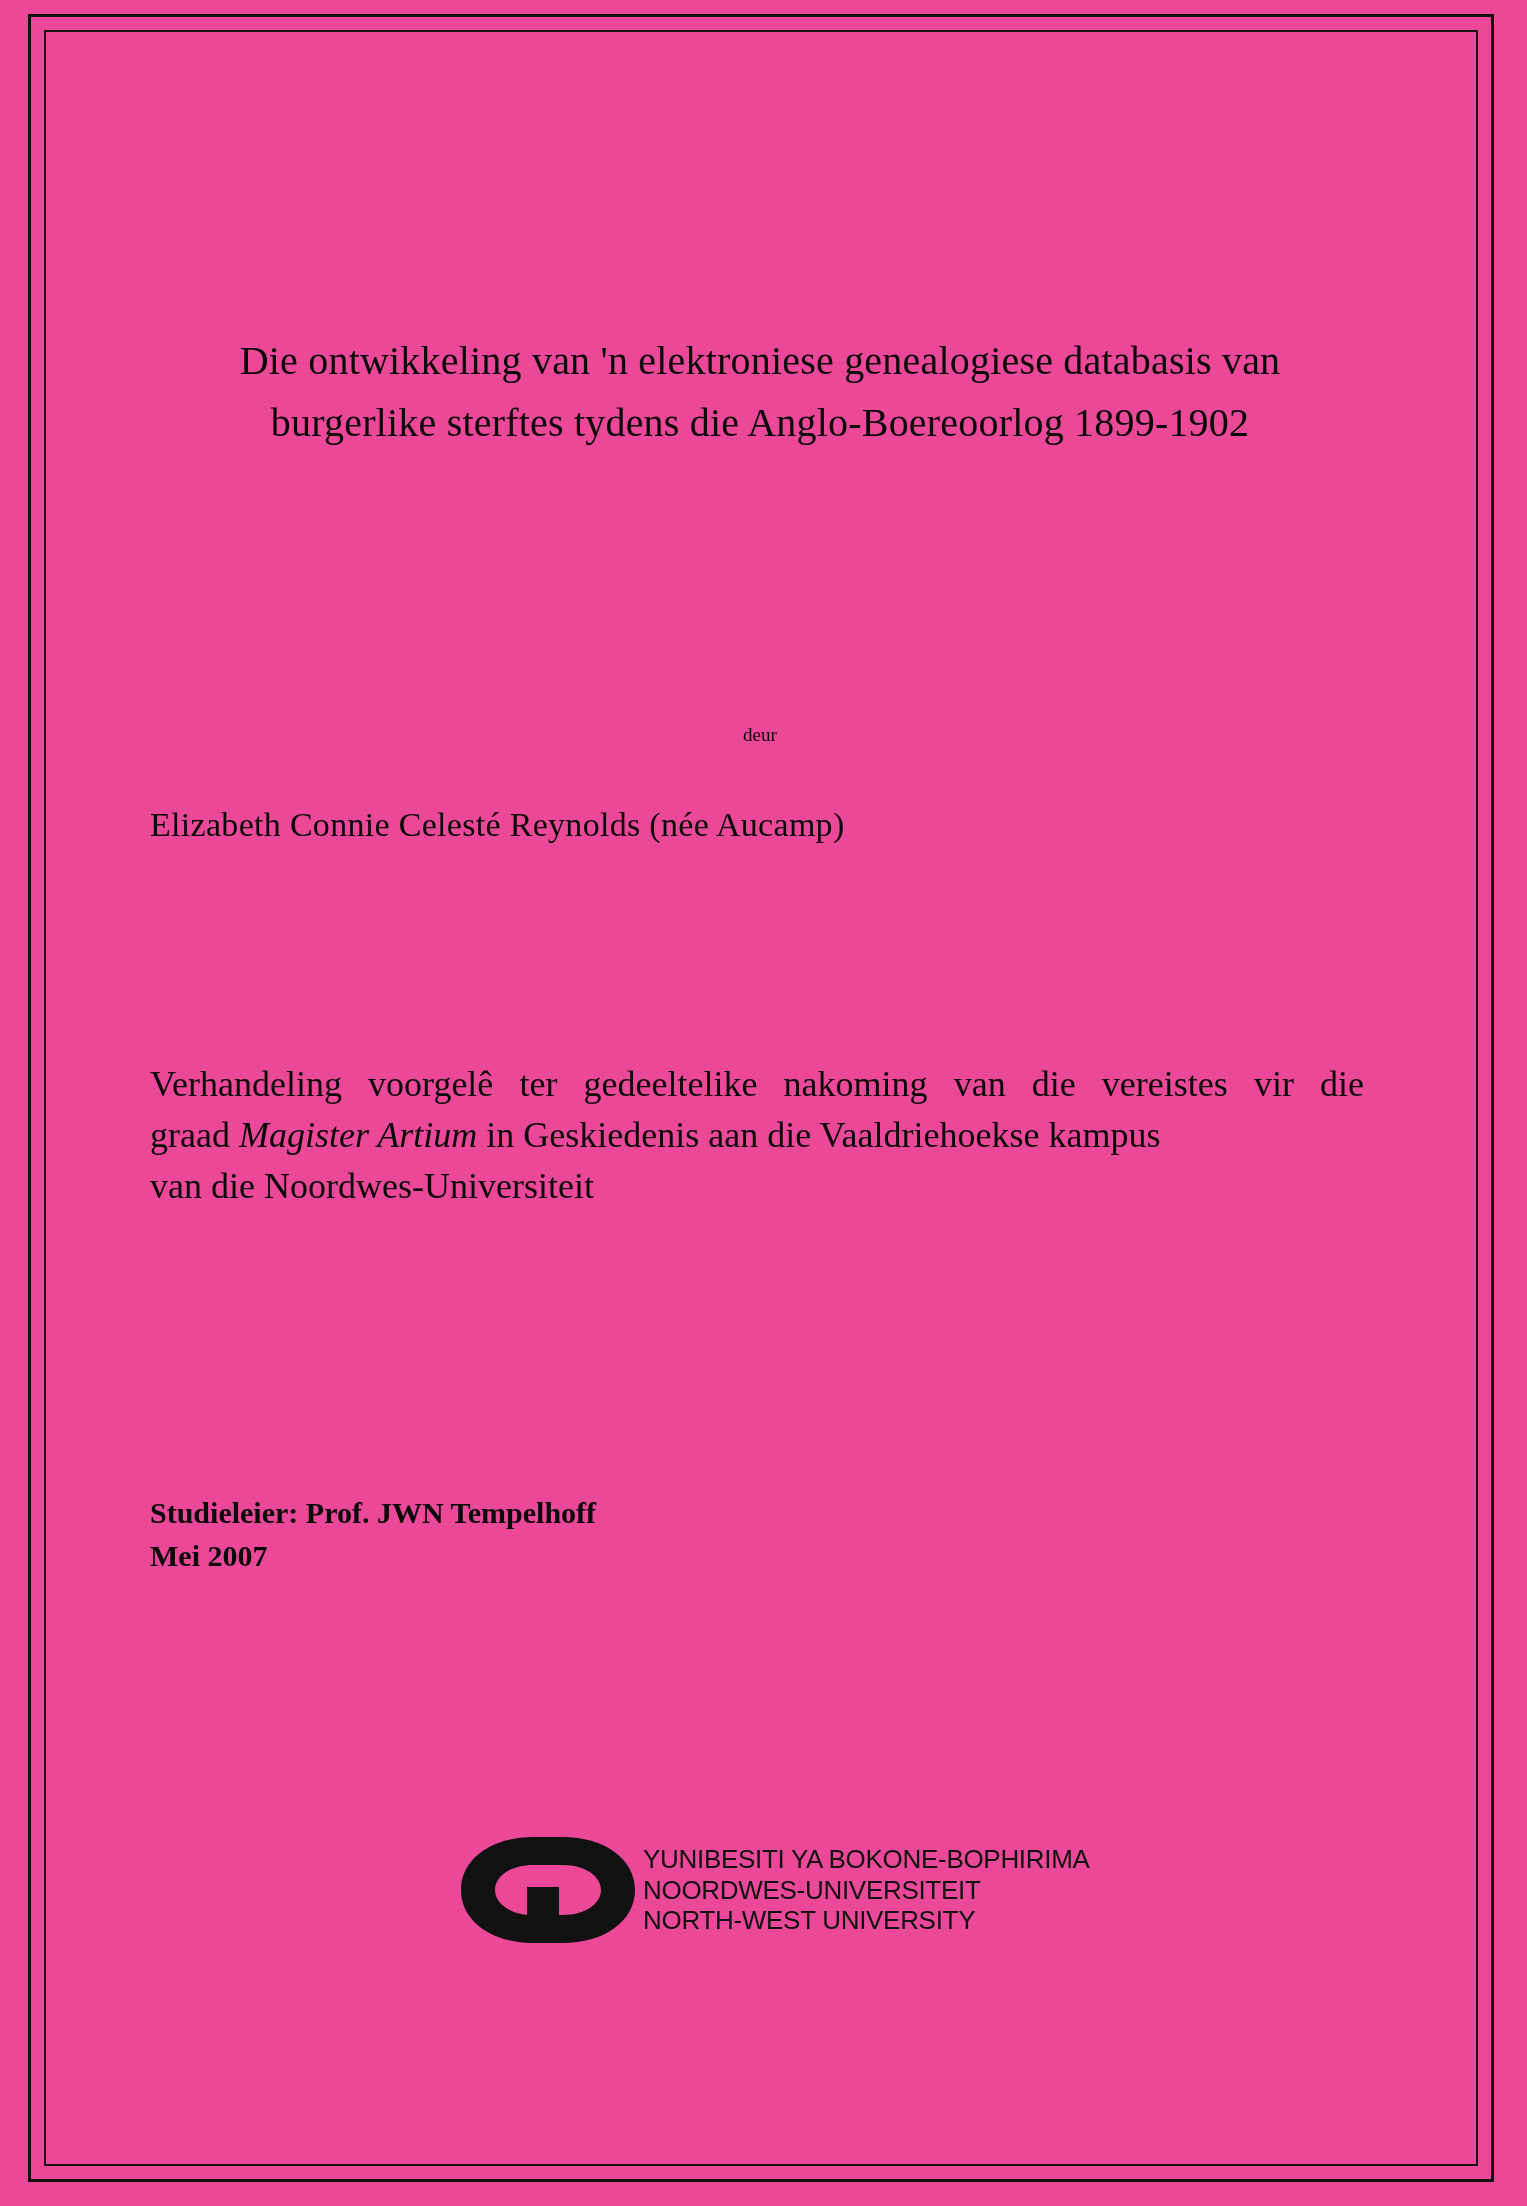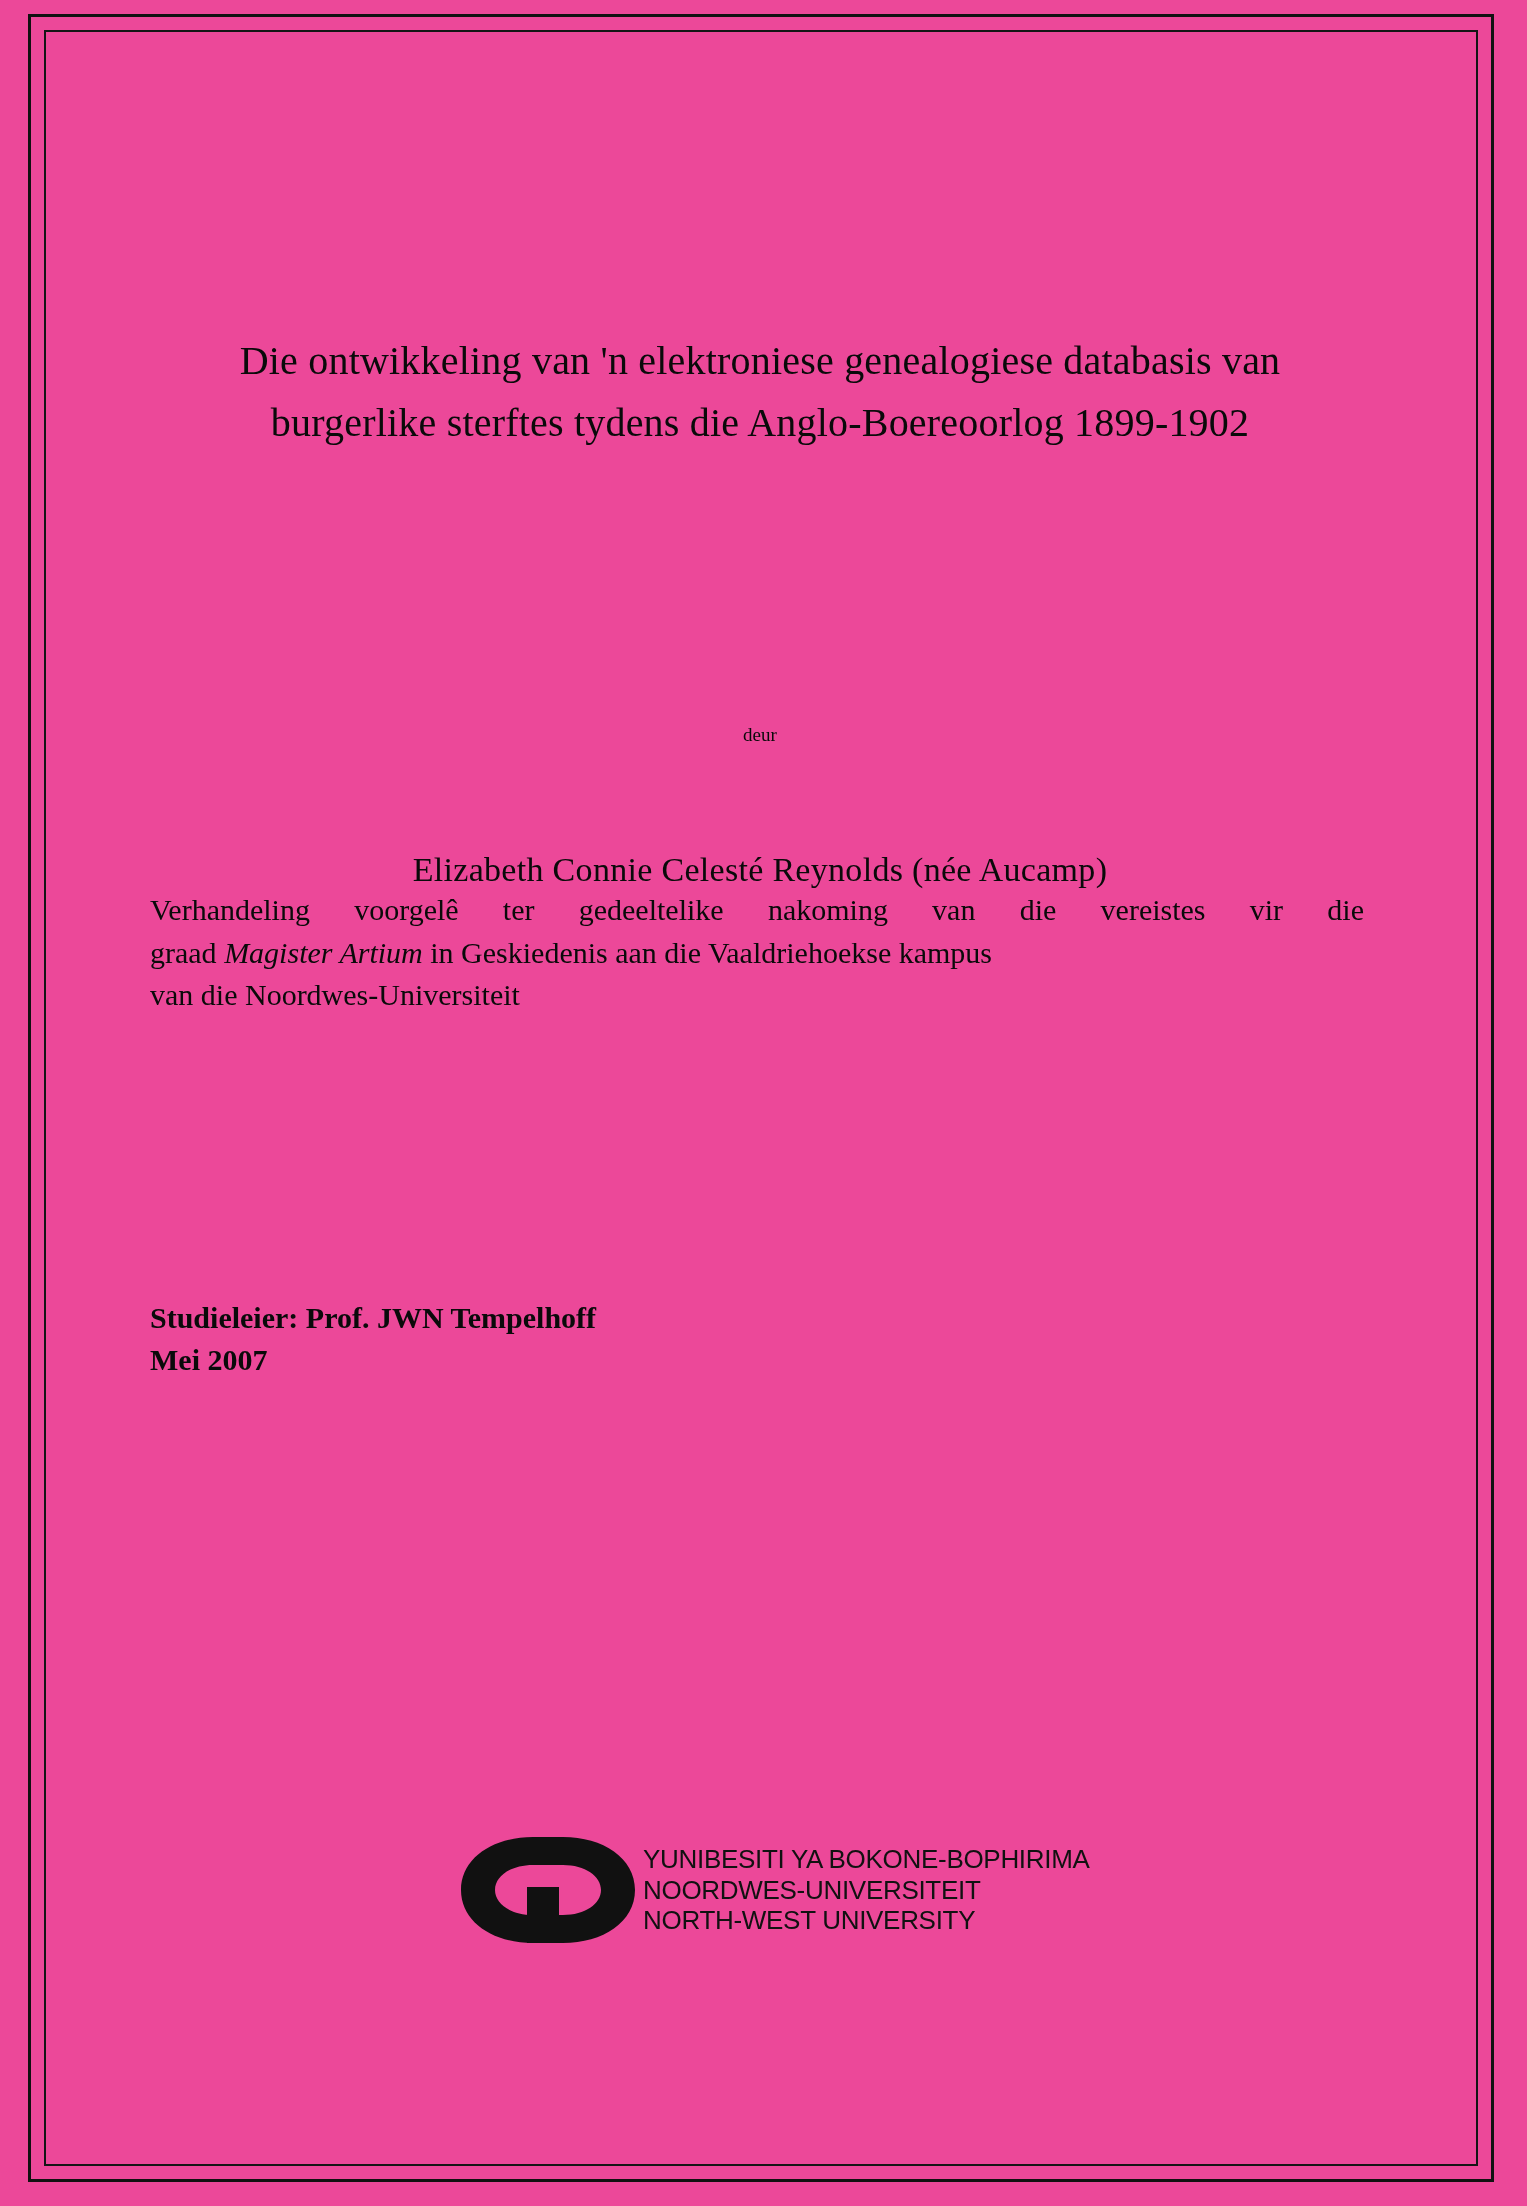--- a/index.html
+++ b/index.html
@@ -52,27 +52,27 @@
   }
   .title .line2 {
     display: block;
   }
   .byline-word {
     margin-top: 270px;
     text-align: center;
     font-size: 19px;
   }
   .author {
-    margin-top: 105px;
-    text-align: center;
+    margin-top: 60px;
     font-size: 34px;
     letter-spacing: 0.3px;
   }
   .statement {
-    font-size: 30px;
+    margin-top: 215px;
+    font-size: 36px;
     line-height: 1.42;
     text-align: justify;
     padding-right: 6px;
   }
   .statement .j1 {
     display: block;
     text-align: justify;
     text-align-last: justify;
   }
   .statement .j2,

